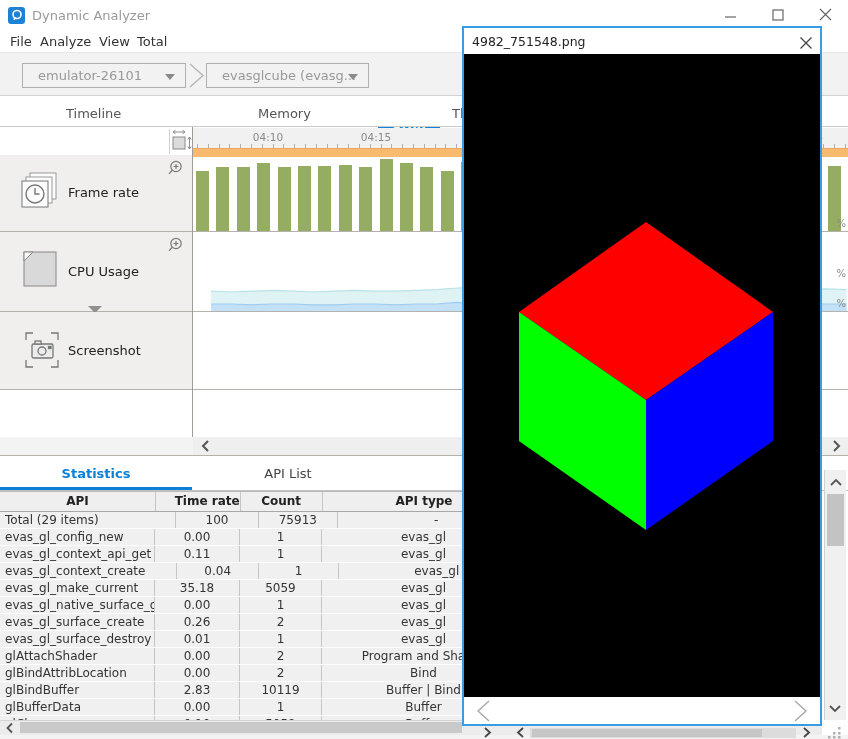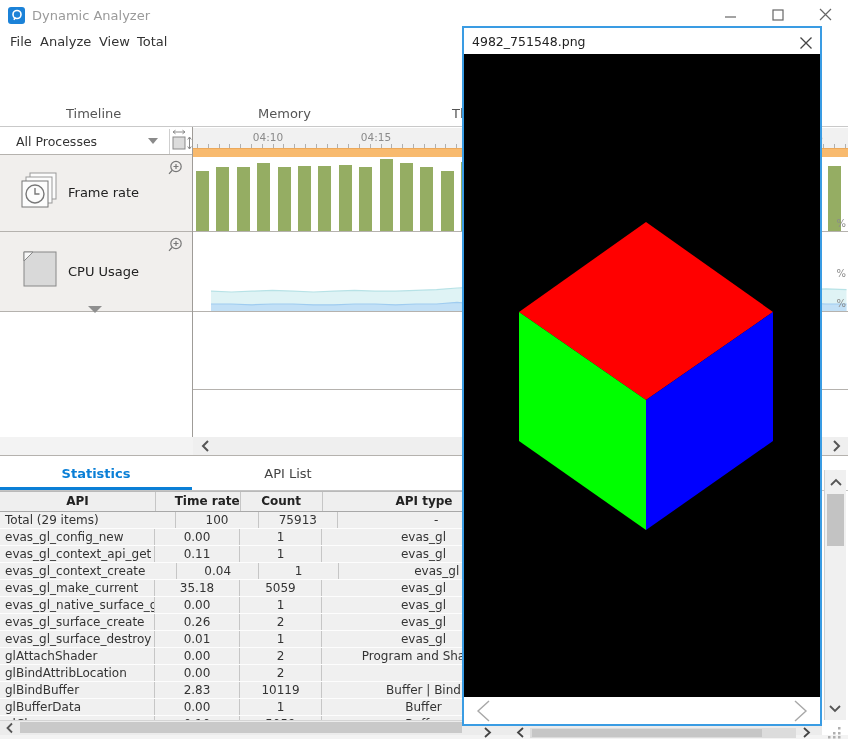--- a/index.html
+++ b/index.html
@@ -113,31 +113,44 @@
       </span>
   </div>
 
   <div class="abs" id="menubar">
     <span class="menu-item" style="left:6px;">File</span>
     <span class="menu-item" style="left:36px;">Analyze</span>
     <span class="menu-item" style="left:95px;">View</span>
     <span class="menu-item" style="left:133px;">Total</span>
   </div>
 
+  <div class="abs" id="toolbar">
+    <div class="combo" style="left:22px;width:164px;">
+      <span>emulator-26101</span>
+      <span class="caret"></span>
+    </div>
+    <span class="abs" style="left:187px;top:9px;">
+      <svg width="20" height="27">
+          <path d="M3 2 L16 13.5 L3 25" stroke="#b5b5b5" stroke-width="1.4" fill="none"></path>
+        </svg>
+    </span>
+    <div class="combo" style="left:206px;width:163px;">
+      <span>evasglcube (evasg...</span>
+      <span class="caret"></span>
+    </div>
+    <div class="abs" id="stop-btn">Stop</div>
+    <div class="abs" id="toolbar-extra"></div>
+  </div>
 
   <div class="abs" id="pagetabs">
     <span class="pagetab" style="left:66px;text-align:right;">Timeline</span>
     <span class="pagetab" style="left:258px;">Memory</span>
     <span class="pagetab" style="left:452px;">Thread</span>
   </div>
 
-  <div class="abs" id="proc-row">
-    <span class="abs" id="proc-label">All Processes</span>
-    <span class="caret" style="left:148px;right:auto;"></span>
-  </div>
   <span class="abs" id="fit-btn">
     <svg width="23" height="25">
         <rect x="3" y="8" width="12" height="12" fill="#dcdcdc" stroke="#8a8a8a"></rect>
         <path d="M3 3 H15 M3 3 l2.5 -1.8 M3 3 l2.5 1.8 M15 3 l-2.5 -1.8 M15 3 l-2.5 1.8 M19.5 8 V20 M19.5 8 l-1.8 2.5 M19.5 8 l1.8 2.5 M19.5 20 l-1.8 -2.5 M19.5 20 l1.8 -2.5" stroke="#8a8a8a" fill="none"></path>
       </svg>
   </span>
 
   <div class="abs lrow" style="top:155px;height:77px;">
     <span class="abs" style="left:18px;top:15px;">
       <svg width="42" height="44" fill="none" stroke="#999">
@@ -164,20 +177,32 @@
         </svg>
     </span>
     <span class="rowlabel" style="top:32px;">CPU Usage</span>
     <span class="zoombtn">
       <svg width="18" height="18" fill="none" stroke="#777" stroke-width="1.2">
           <circle cx="10" cy="7.5" r="5.2"></circle>
           <path d="M10 5 v5 M7.5 7.5 h5 M6 11.5 L3 14.8"></path>
         </svg>
     </span>
     <span class="abs" style="left:88px;top:74px;width:0;height:0;border-left:7px solid transparent;border-right:7px solid transparent;border-top:7px solid #8f8f8f;"></span>
+  </div>
+  <div class="abs lrow" style="top:312px;height:78px;">
+    <span class="abs" style="left:22px;top:17px;">
+      <svg width="40" height="42" fill="none" stroke="#777" stroke-width="1.3">
+          <path d="M4 11 V4 H11 M29 4 H36 V11 M36 31 V38 H29 M11 38 H4 V31"></path>
+          <rect x="10" y="15" width="21" height="14" rx="1.5" fill="#ececec"></rect>
+          <rect x="13" y="12" width="6" height="3" fill="#ececec"></rect>
+          <circle cx="20" cy="22" r="4"></circle>
+          <rect x="26.5" y="17.5" width="2.5" height="2" fill="#777"></rect>
+        </svg>
+    </span>
+    <span class="rowlabel" style="top:31px;">Screenshot</span>
   </div>
   <div class="abs" style="left:0;top:390px;width:192px;height:47px;background:#fff;"></div>
   <div class="abs" id="vdivider"></div>
 
   <div class="abs" id="ruler">
       <span class="rlabel" style="left: 55px;">04:10</span>
       <span class="rlabel" style="left: 163px;">04:15</span>
       <span class="rlabel" style="left: 271px;">04:20</span>
       <span class="rlabel" style="left: 379px;">04:25</span>
       <span class="rlabel" style="left: 487px;">04:30</span>
@@ -391,20 +416,21 @@
           <div class="td l" style="width: 155px;">glAttachShader</div>
           <div class="td c" style="width: 85px;">0.00</div>
           <div class="td c" style="width: 82px;">2</div>
           <div class="td c" style="width: 204px;">Program and Shader</div>
           <div class="td c" style="width: 296px;"></div>
         </div>
         <div class="tr">
           <div class="td l" style="width: 155px;">glBindAttribLocation</div>
           <div class="td c" style="width: 85px;">0.00</div>
           <div class="td c" style="width: 82px;">2</div>
+          <div class="td c" style="width: 204px;">Bind</div>
           <div class="td c" style="width: 296px;"></div>
         </div>
         <div class="tr">
           <div class="td l" style="width: 155px;">glBindBuffer</div>
           <div class="td c" style="width: 85px;">2.83</div>
           <div class="td c" style="width: 82px;">10119</div>
           <div class="td c" style="width: 204px;">Buffer | Bind</div>
           <div class="td c" style="width: 296px;"></div>
         </div>
         <div class="tr">

